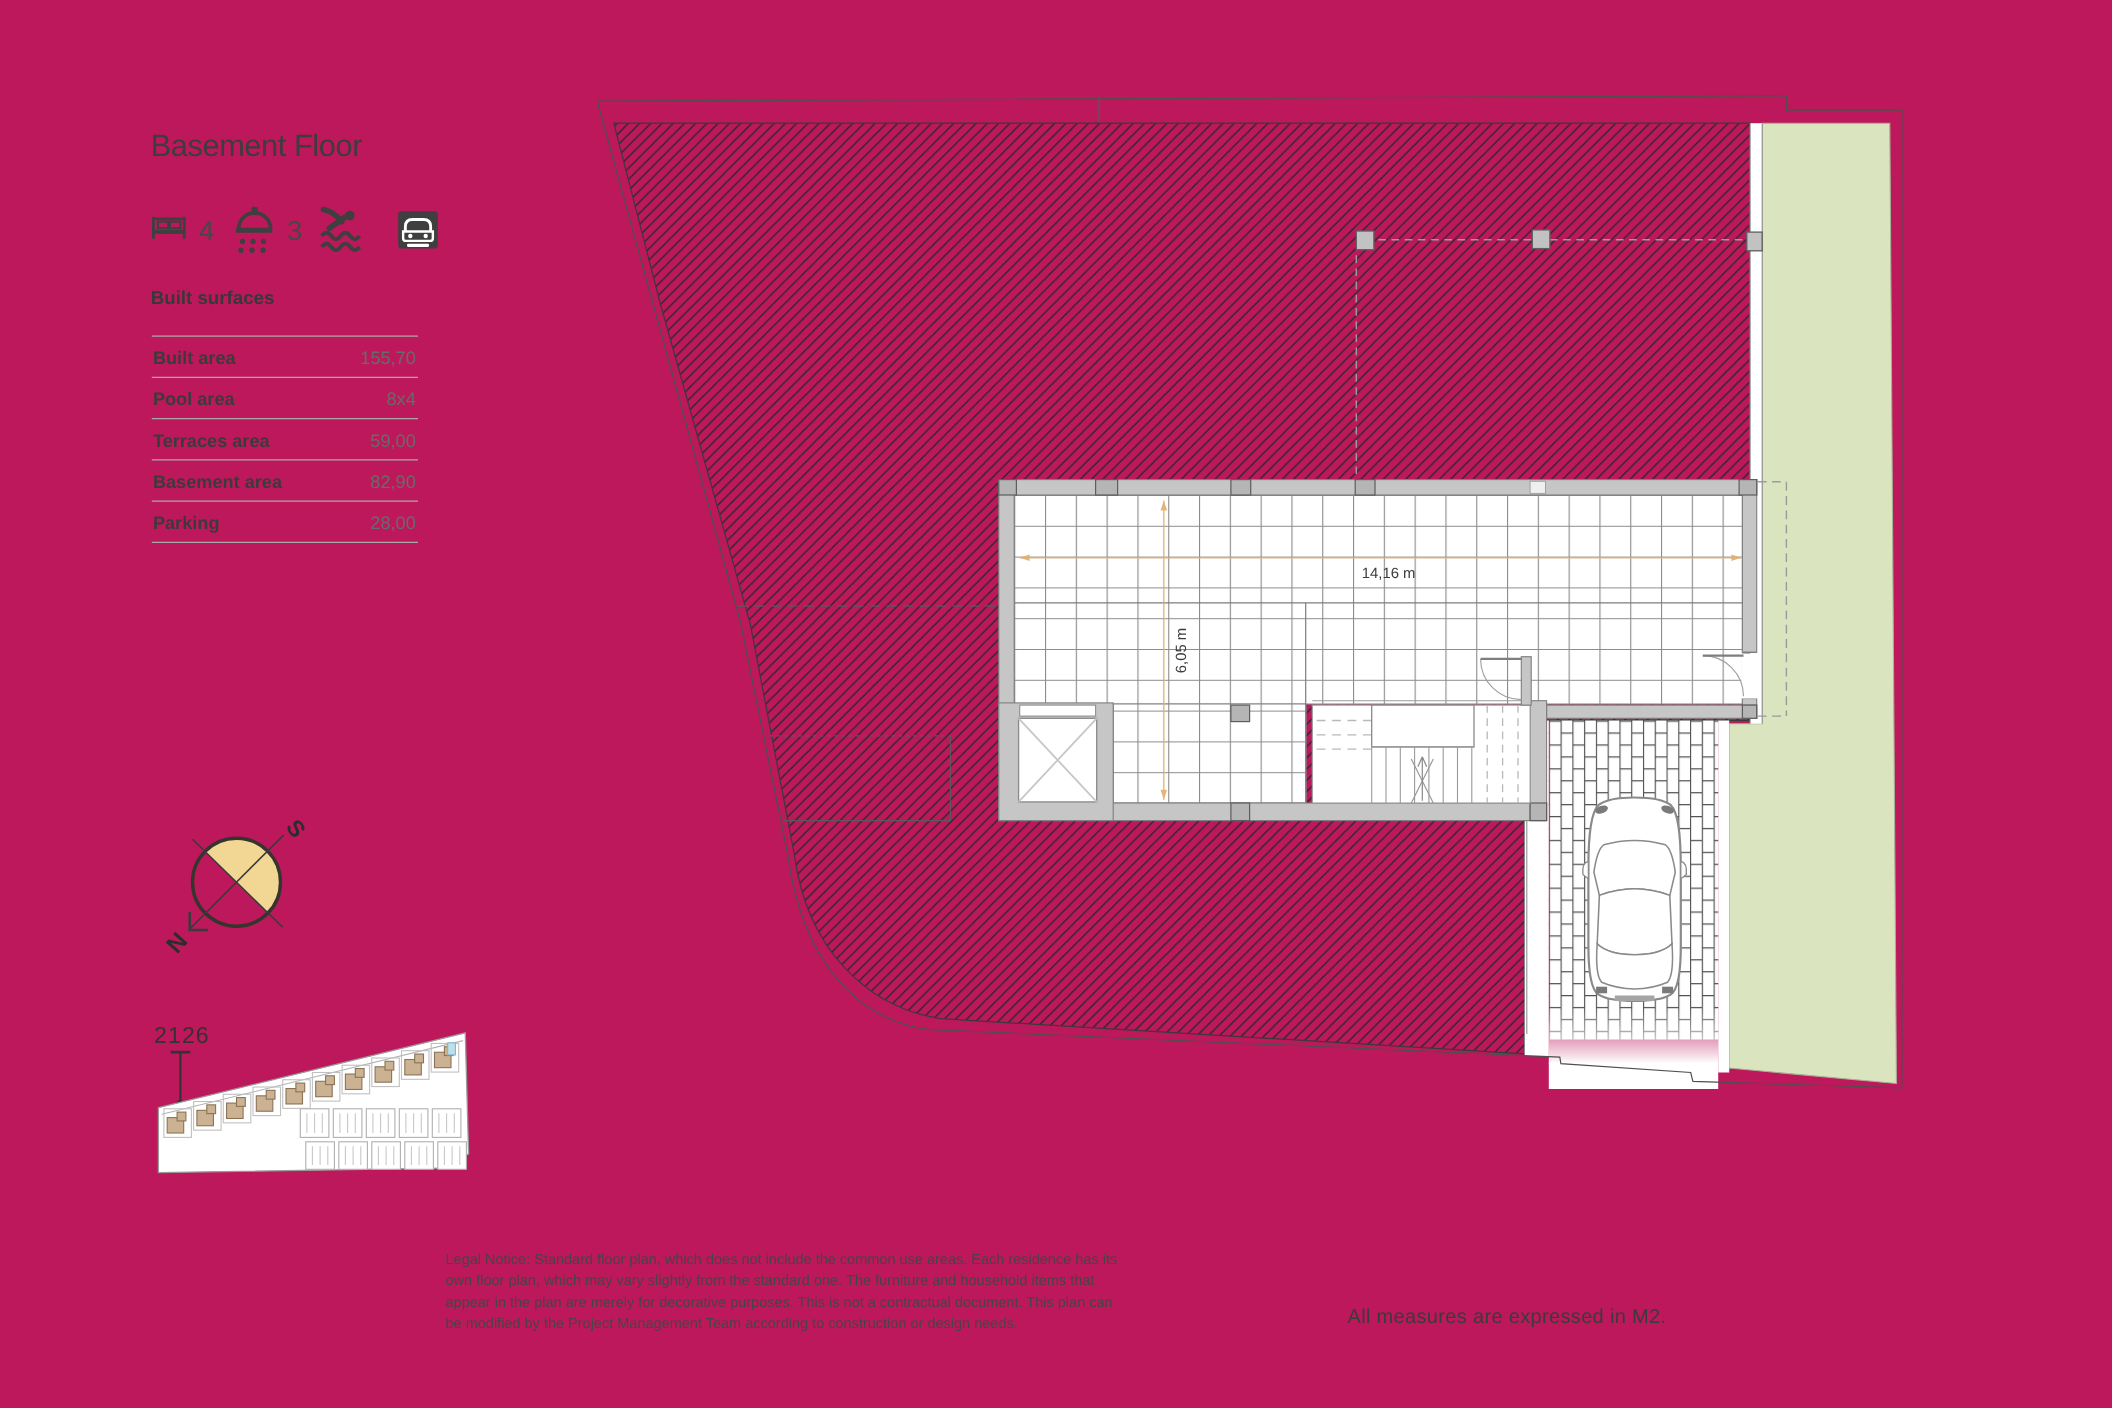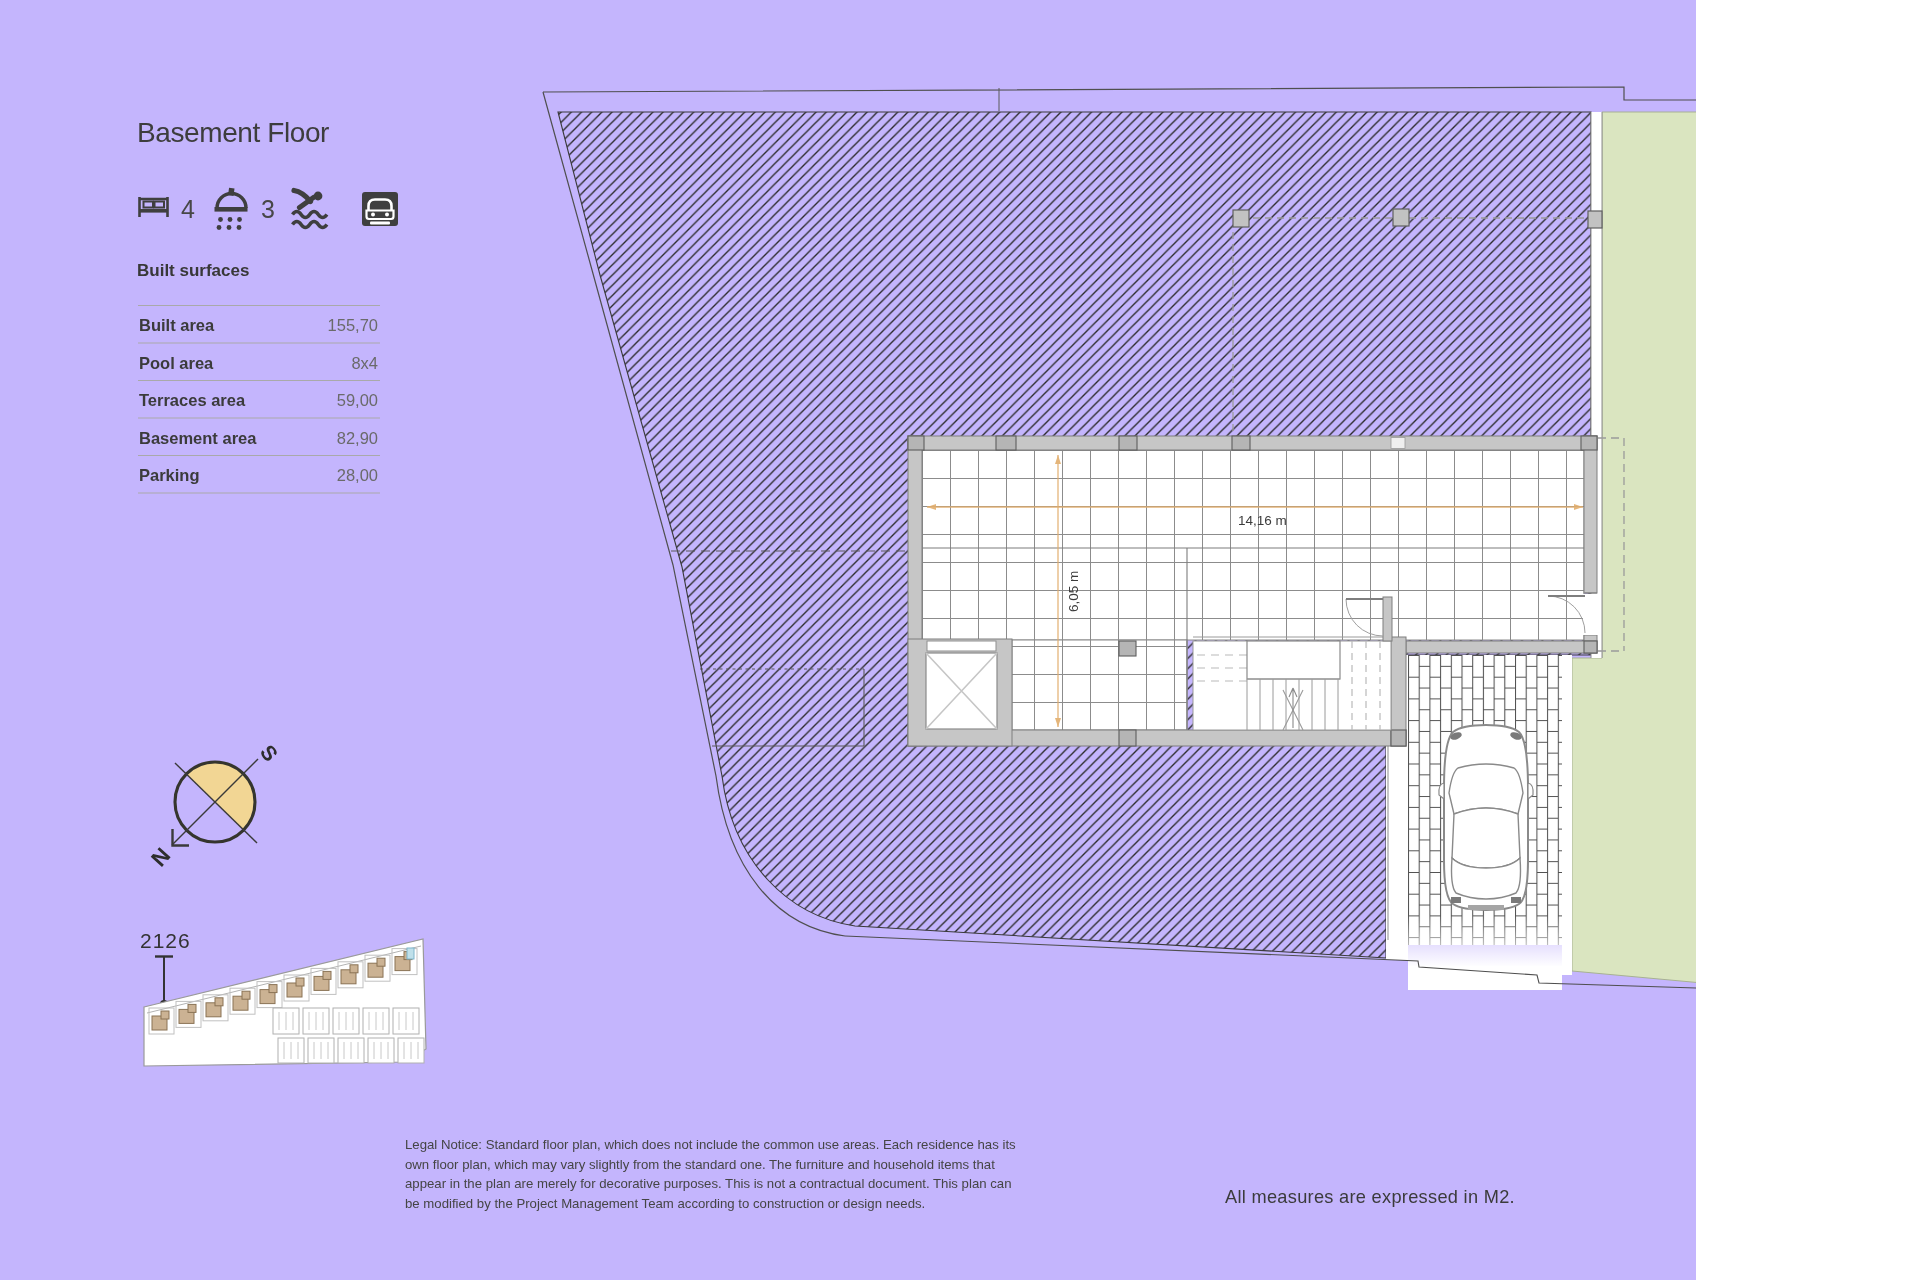--- a/index.html
+++ b/index.html
@@ -1,16 +1,16 @@
 <!DOCTYPE html>
 <html><head>
 <meta charset="utf-8">
 <style>
   html,body{margin:0;padding:0;background:#ffffff;}
-  #page{position:relative;width:1696px;height:1280px;background:#c4b5fd;overflow:hidden;
+  #page{position:relative;width:1920px;height:1280px;background:#be185d;overflow:hidden;
         font-family:"Liberation Sans", sans-serif;}
   svg{position:absolute;left:0;top:0;}
 </style>
 </head>
 <body>
 <div id="page">
 <svg width="1920" height="1280" viewBox="0 0 1920 1280">
 <defs>
 
   <pattern id="hatch" width="10.2" height="10.2" patternUnits="userSpaceOnUse">

